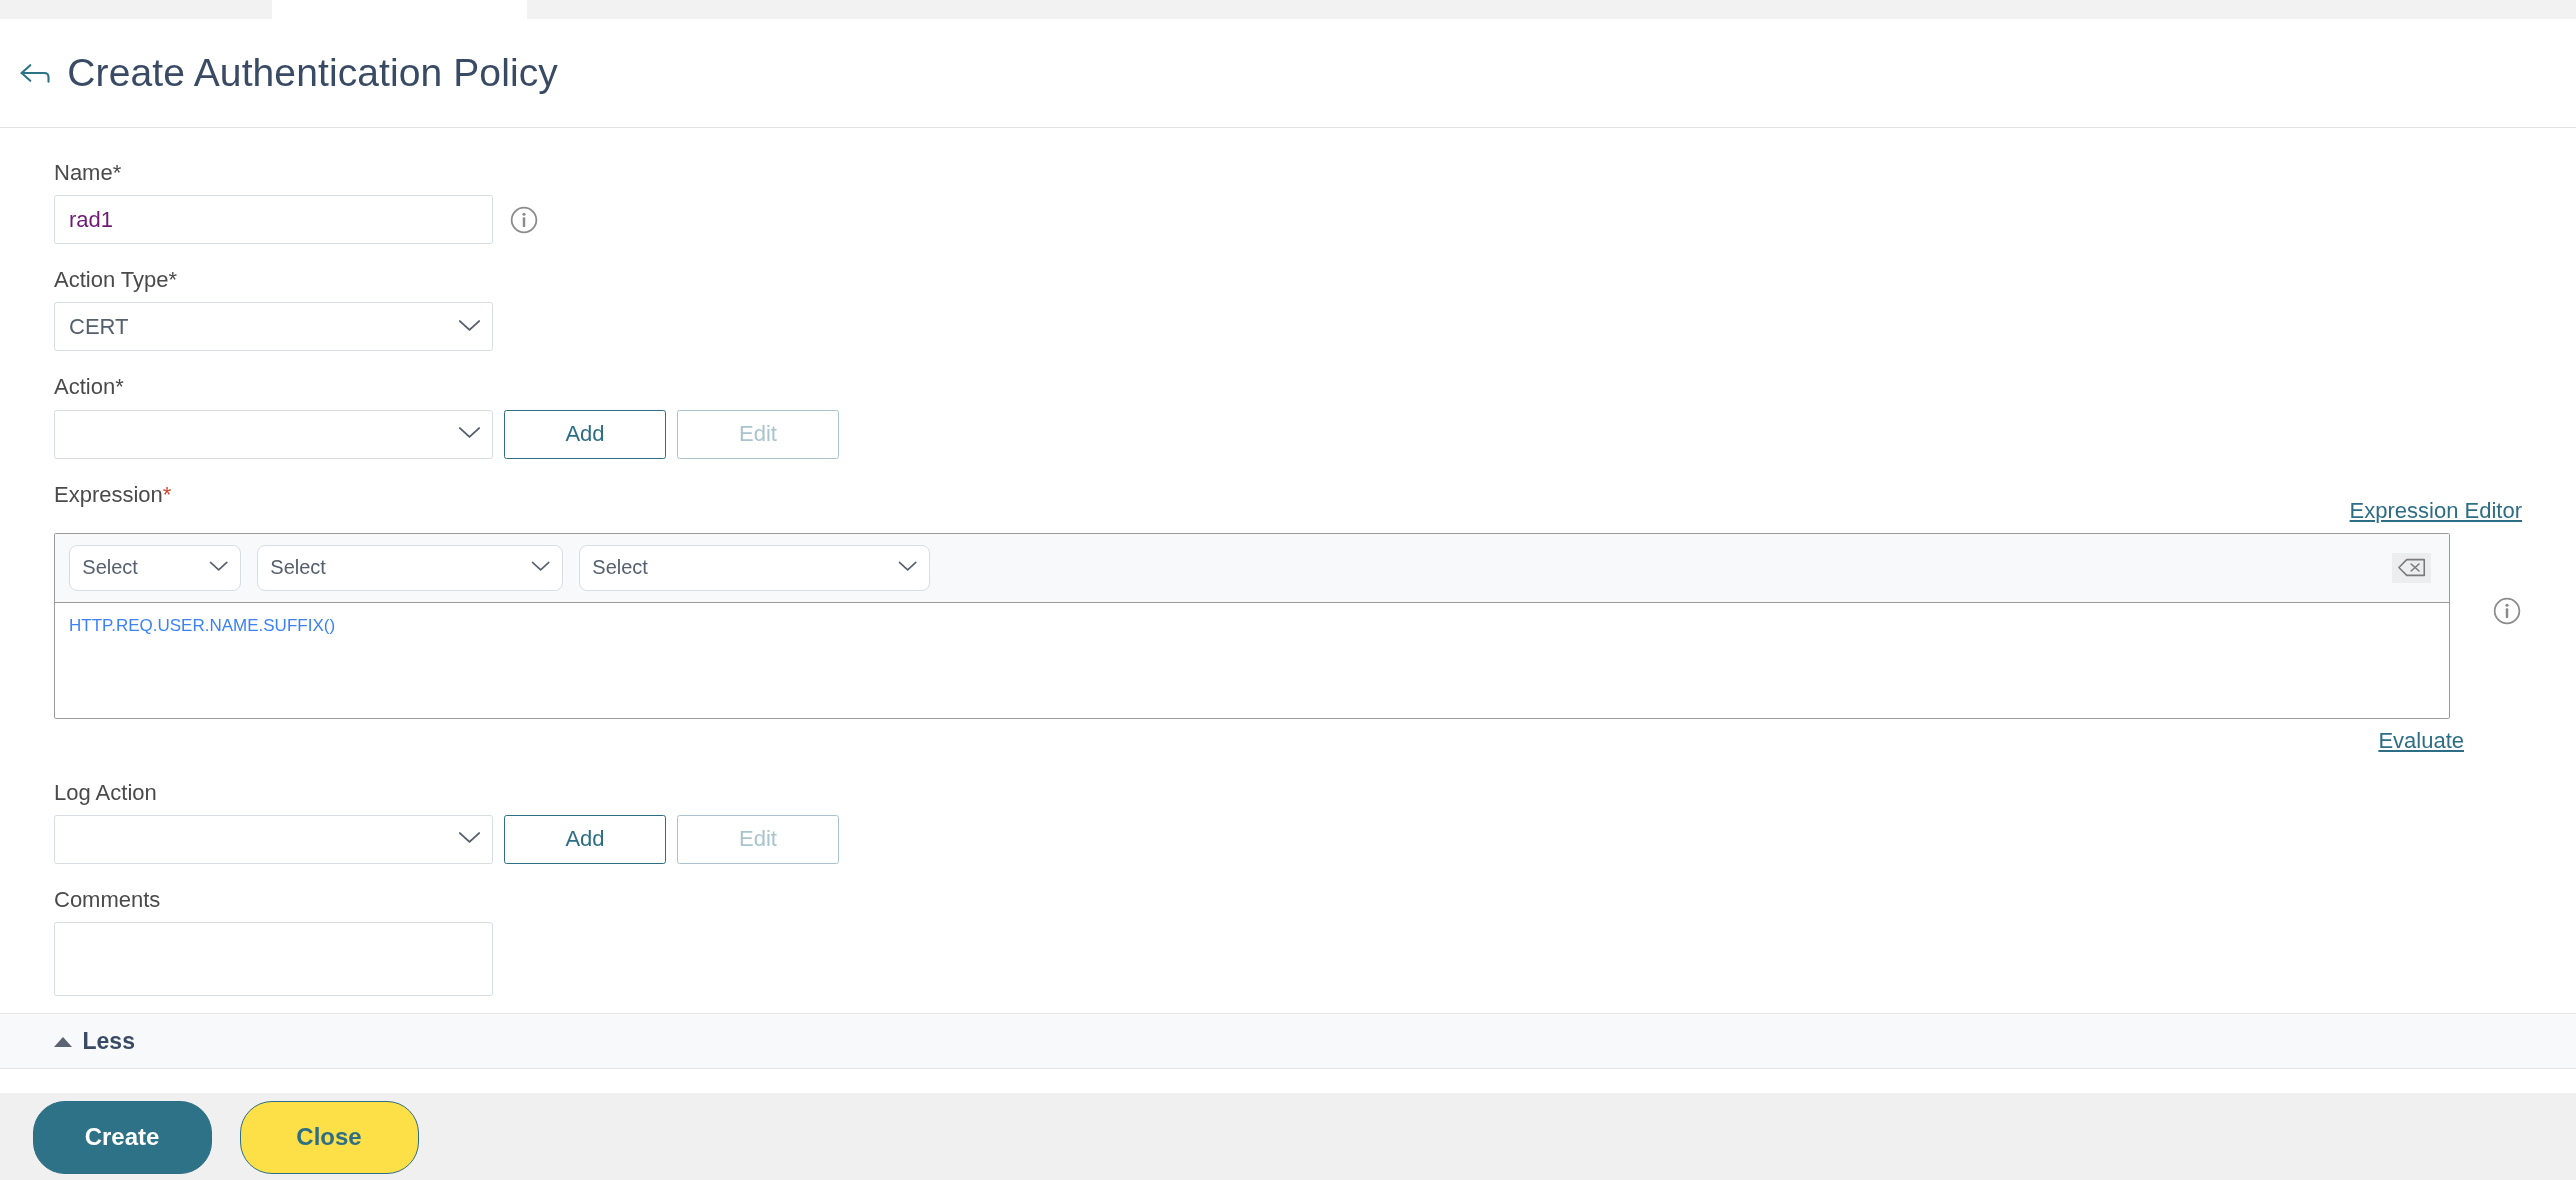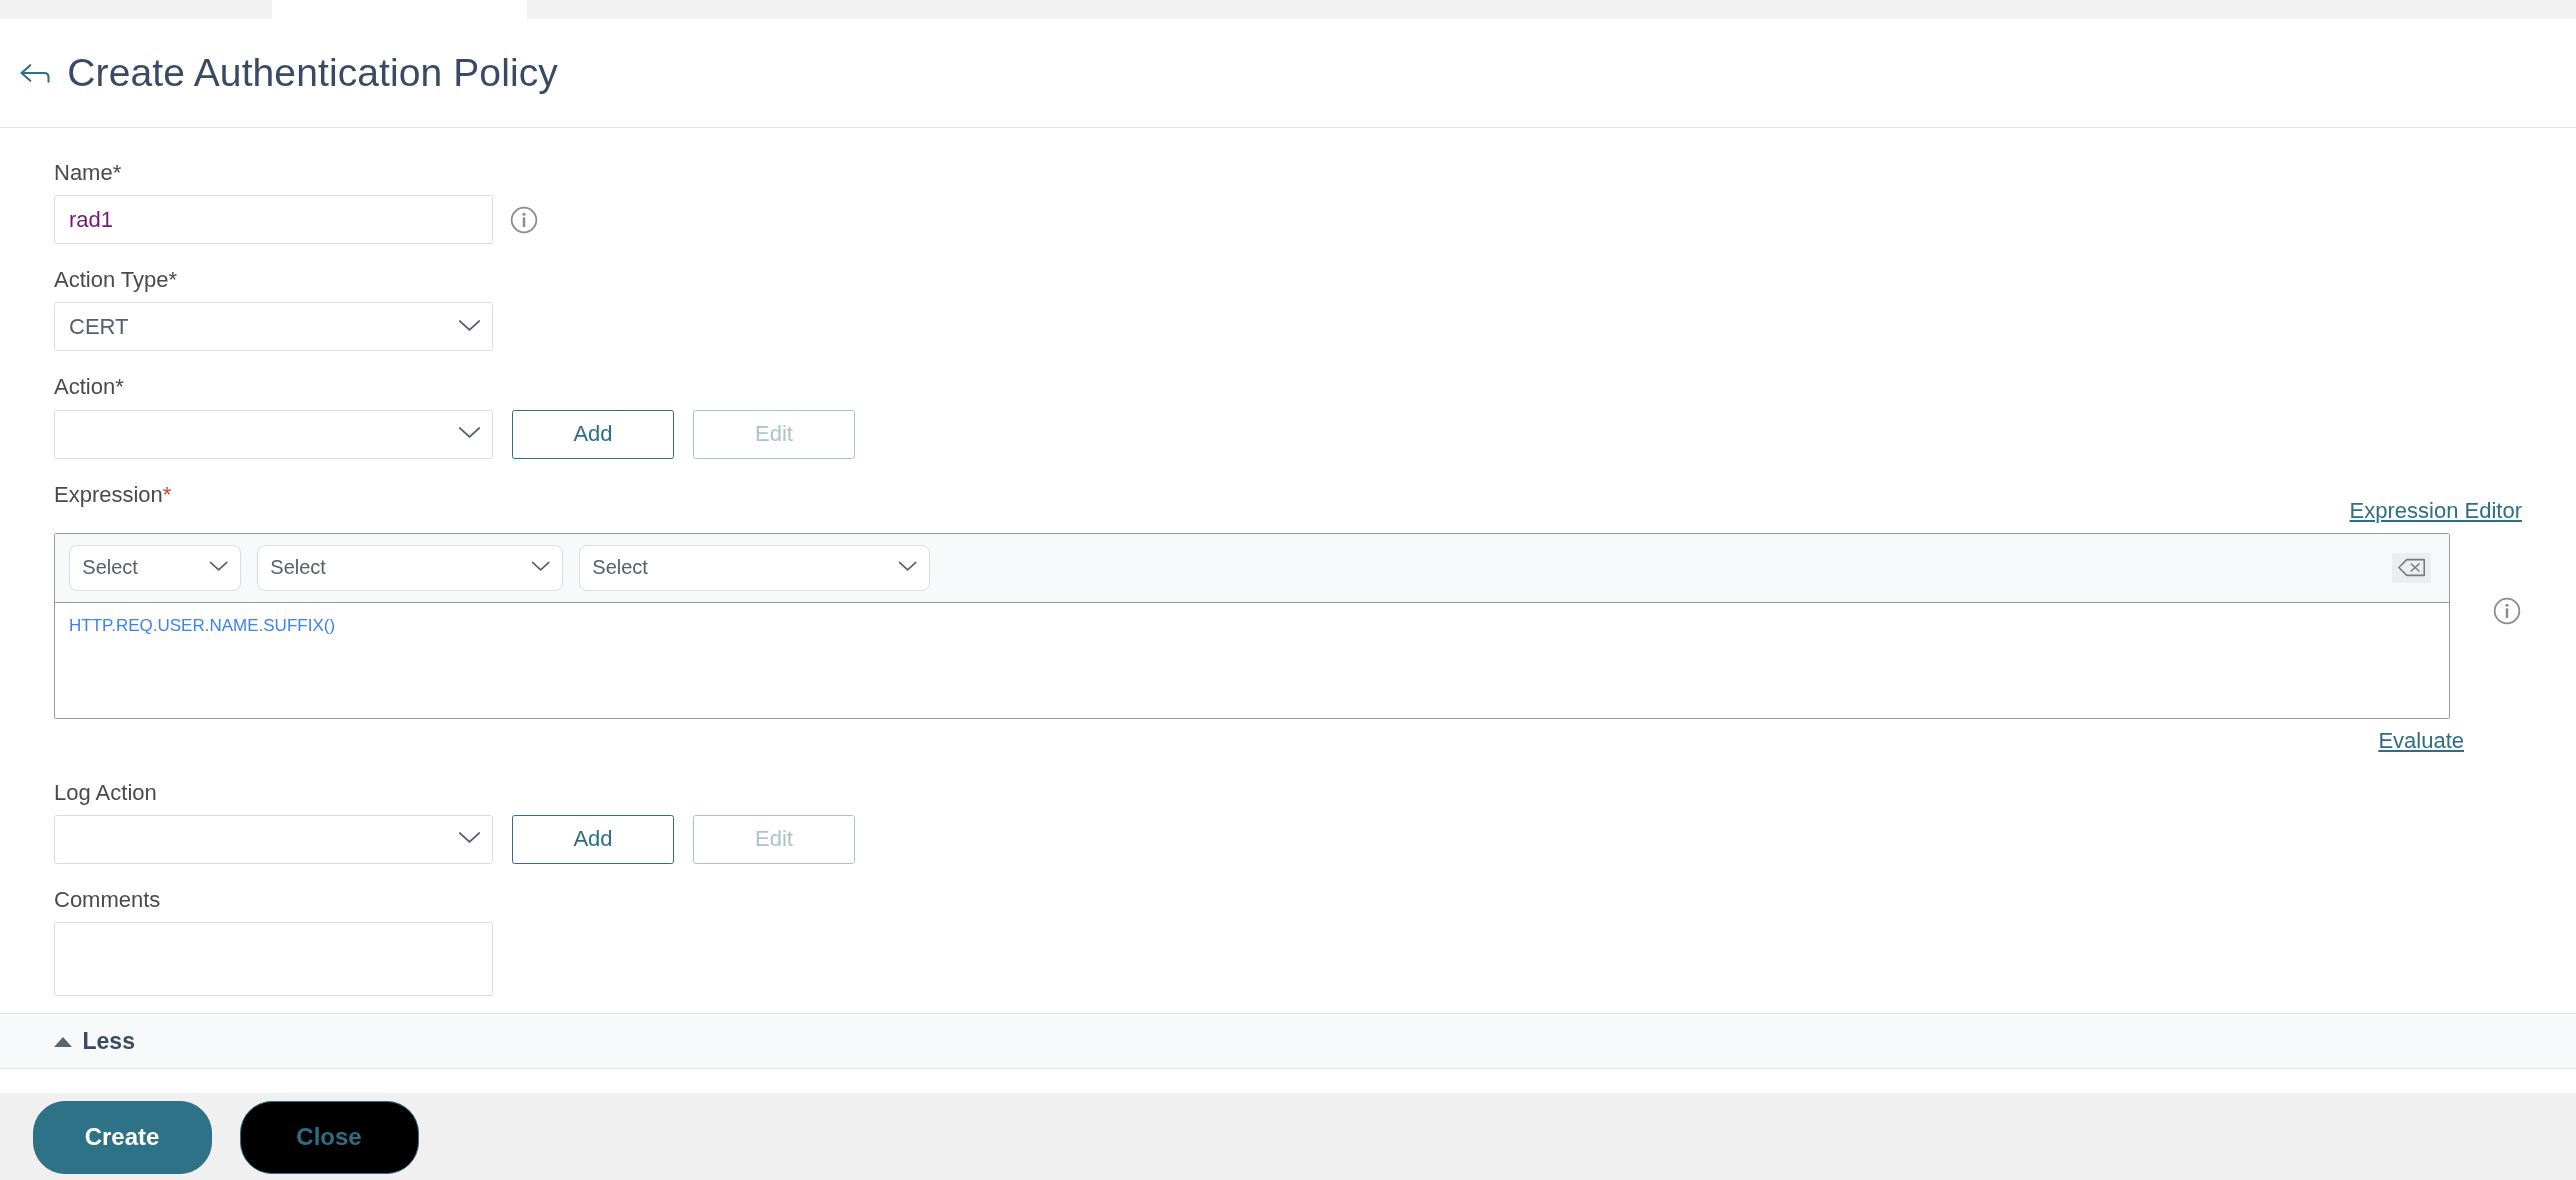--- a/index.html
+++ b/index.html
@@ -109,21 +109,21 @@
     cursor: pointer;
     user-select: none;
   }
   .chev {
     position: absolute; right: 12.3px; top: 50%;
     transform: translateY(-50%);
     pointer-events: none;
   }
 
   
-  .btn-row { display: flex; align-items: center; gap: 19px; }
+  .btn-row { display: flex; align-items: center; gap: 11px; }
   .btn-outline {
     height: 49px; min-width: 162px;
     border: 0.9px solid #2d6e86;
     border-radius: 2.6px;
     background: #ffffff;
     color: #2d6e86;
     font-family: "Liberation Sans", sans-serif;
     font-size: 22px;
     display: flex; align-items: center; justify-content: center;
     cursor: pointer;
@@ -281,21 +281,21 @@
     min-width: 179px;
     border-radius: 32px;
     font-family: "Liberation Sans", sans-serif;
     font-size: 24px;
     font-weight: 700;
     display: flex; align-items: center; justify-content: center;
     cursor: pointer;
     border: 1.8px solid #2d6e86;
   }
   .btn-primary { background: #2d7287; color: #ffffff; }
-  .btn-secondary { background: #000000; color: #2d6e86; }
+  .btn-secondary { background: #fde047; color: #2d6e86; }
 </style>
 </head>
 <body>
 
 <div class="tabstrip">
   <div class="tab-active"></div>
 </div>
 
 <div class="header">
   <div class="back-arrow">

